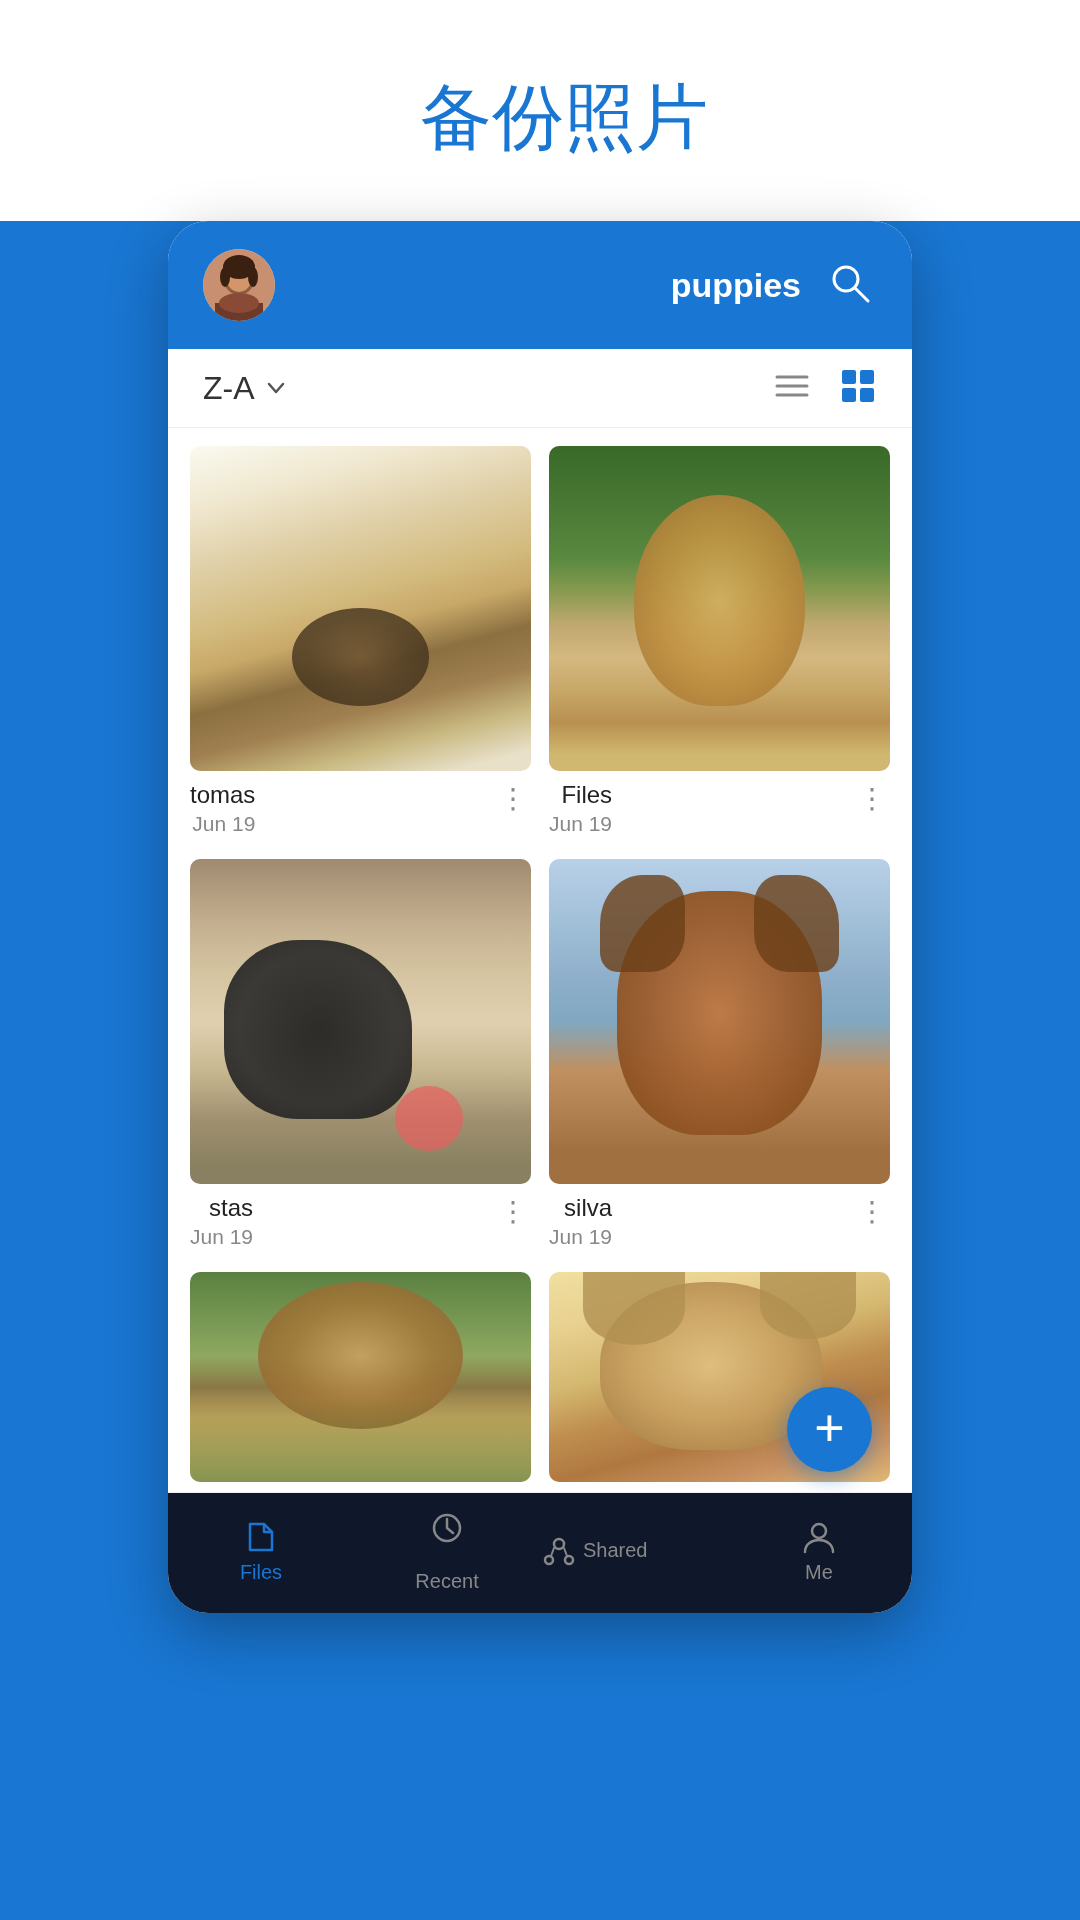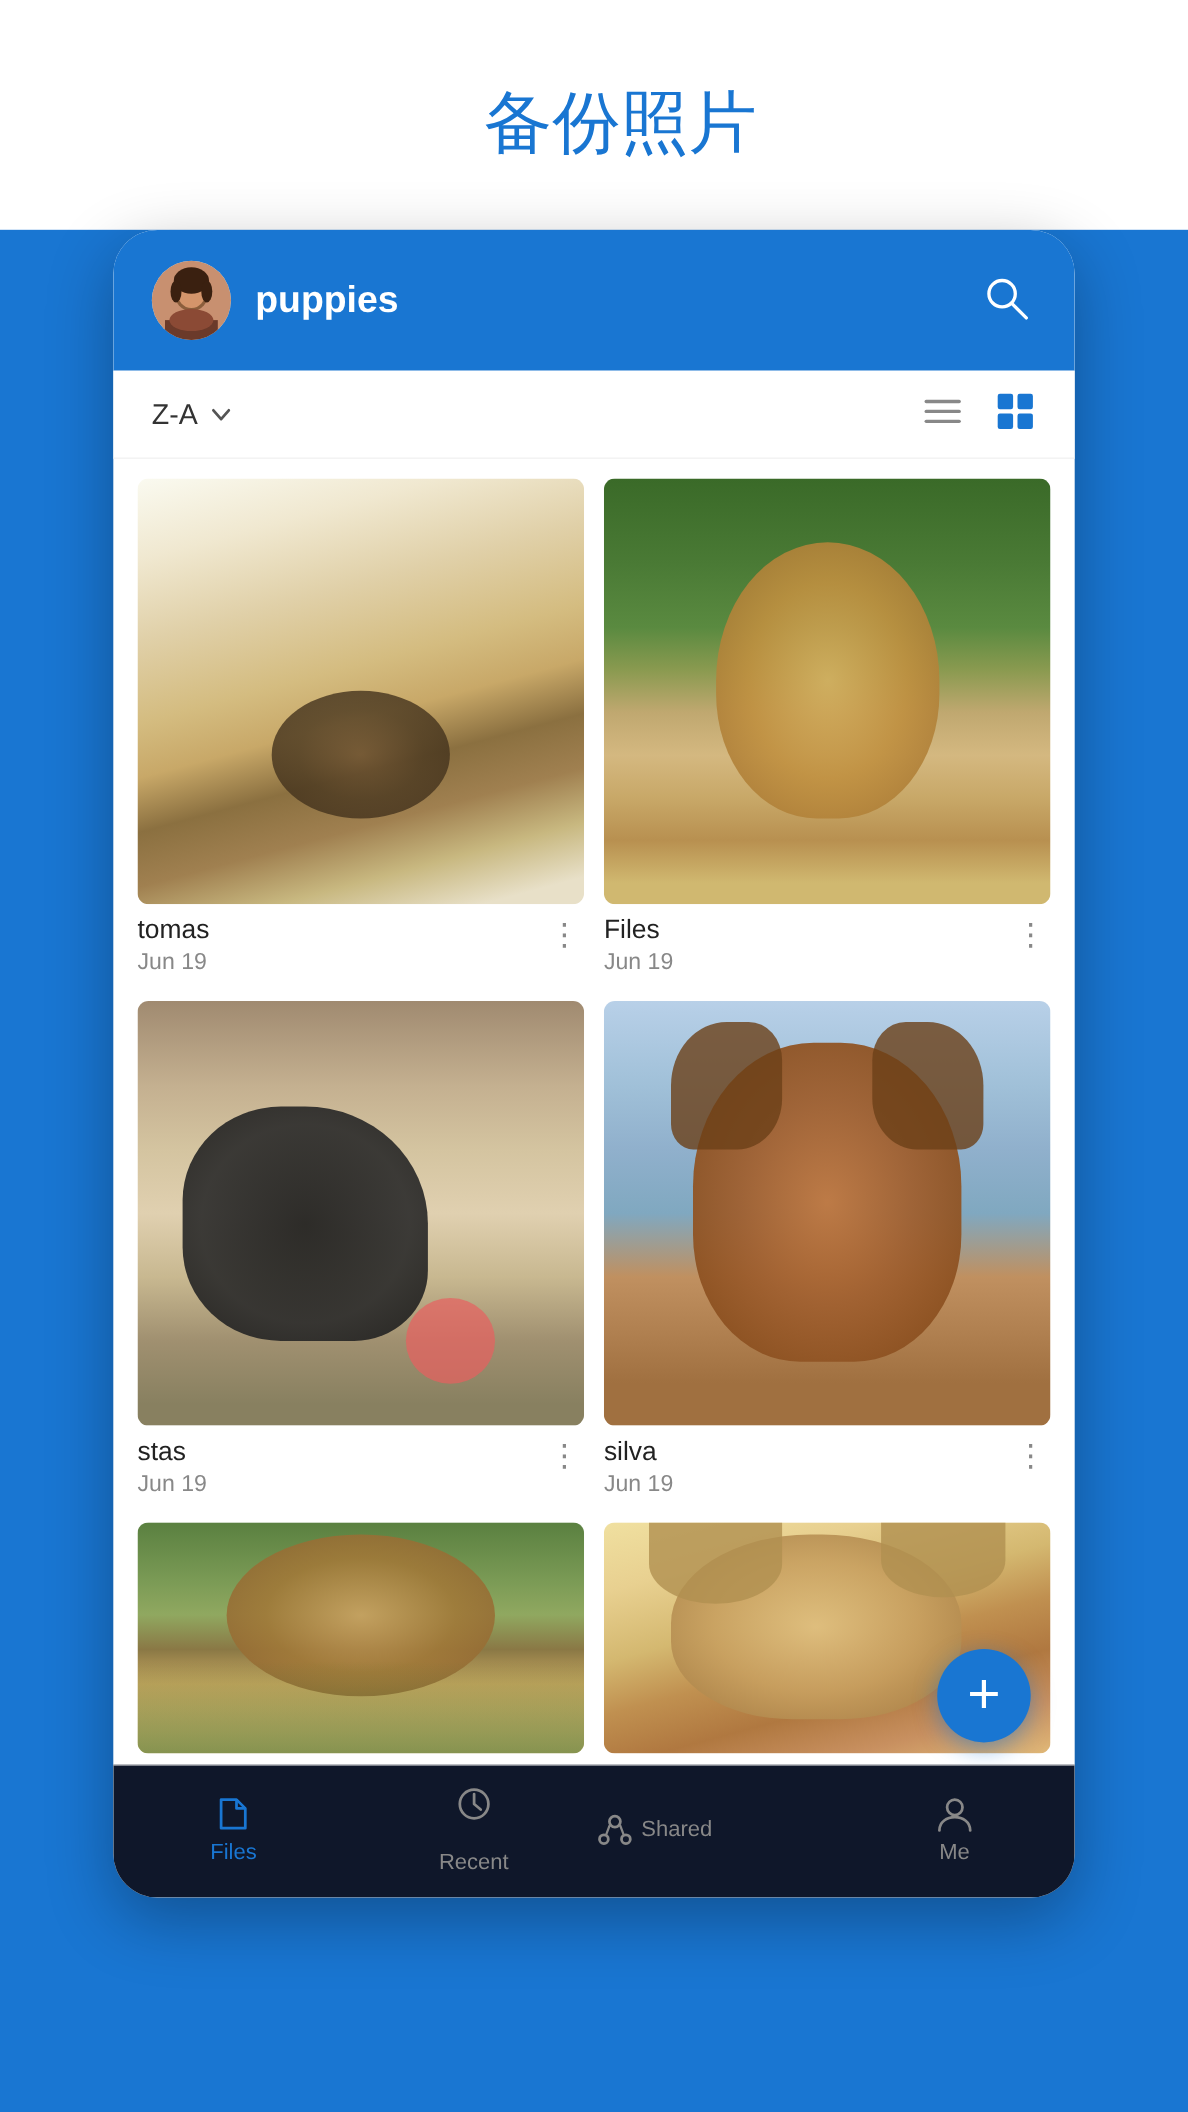--- a/index.html
+++ b/index.html
@@ -12,26 +12,26 @@
       overflow: hidden;
       display: flex;
       flex-direction: column;
       align-items: center;
     }
   </style>
 </head>
 <body>
 
 <div style="background: white; width: 100%; text-align: center; padding: 70px 0 55px;">
-  <span style="color: #1976D2; font-size: 62px; font-weight: 400; margin-left: 48px;">备份照片</span>
+  <span style="color: #1976D2; font-size: 72px; font-weight: 400; margin-left: 48px;">备份照片</span>
 </div>
 
 <div style="flex:1; width:100%; background:#1976D2; display:flex; align-items:flex-start; justify-content:center; padding-top: 0;">
 
-  <div style="width:874px; background:white; border-radius:40px; overflow:hidden; box-shadow:0 20px 60px rgba(0,0,0,0.3); display:flex; flex-direction:column; max-height:1530px; margin-top: 0;">
+  <div style="width:744px; background:white; border-radius:40px; overflow:hidden; box-shadow:0 20px 60px rgba(0,0,0,0.3); display:flex; flex-direction:column; max-height:1530px; margin-top: 0; text-align: right;">
 
     <div style="background:#1976D2; padding:28px 35px; display:flex; align-items:center; gap:22px;">
 
       <div style="width:72px; height:72px; border-radius:50%; overflow:hidden; flex-shrink:0; background:#ccc;">
         
         <svg viewBox="0 0 72 72" xmlns="http://www.w3.org/2000/svg" style="width:72px;height:72px;">
           <rect width="72" height="72" rx="36" fill="#C89070"></rect>
           <ellipse cx="36" cy="28" rx="16" ry="18" fill="#8B5E3C"></ellipse>
           <ellipse cx="36" cy="28" rx="13" ry="15" fill="#D4956B"></ellipse>
           <rect x="12" y="54" width="48" height="25" rx="0" fill="#6B3A2A"></rect>
@@ -51,21 +51,21 @@
         <svg width="44" height="44" viewBox="0 0 44 44" fill="none">
           <circle cx="18" cy="18" r="12" stroke="white" stroke-width="3" fill="none"></circle>
           <line x1="27" y1="27" x2="40" y2="40" stroke="white" stroke-width="3" stroke-linecap="round"></line>
         </svg>
       </div>
     </div>
 
     <div style="background:white; padding:18px 35px; display:flex; align-items:center; justify-content:space-between; border-bottom:1px solid #eee;">
 
       <div style="display:flex; align-items:center; gap:10px; cursor:pointer;">
-        <span style="font-size:26px; font-weight:500; color:#333;">Z-A</span>
+        <span style="font-size:32px; font-weight:500; color:#333;">Z-A</span>
         <svg width="22" height="22" viewBox="0 0 22 22">
           <polyline points="4,7 11,15 18,7" stroke="#555" stroke-width="2.5" fill="none" stroke-linecap="round" stroke-linejoin="round"></polyline>
         </svg>
       </div>
 
       <div style="display:flex; align-items:center; gap:28px;">
         <div style="cursor:pointer;">
           <svg width="38" height="38" viewBox="0 0 38 38">
             <line x1="4" y1="10" x2="34" y2="10" stroke="#888" stroke-width="3" stroke-linecap="round"></line>
             <line x1="4" y1="19" x2="34" y2="19" stroke="#888" stroke-width="3" stroke-linecap="round"></line>

